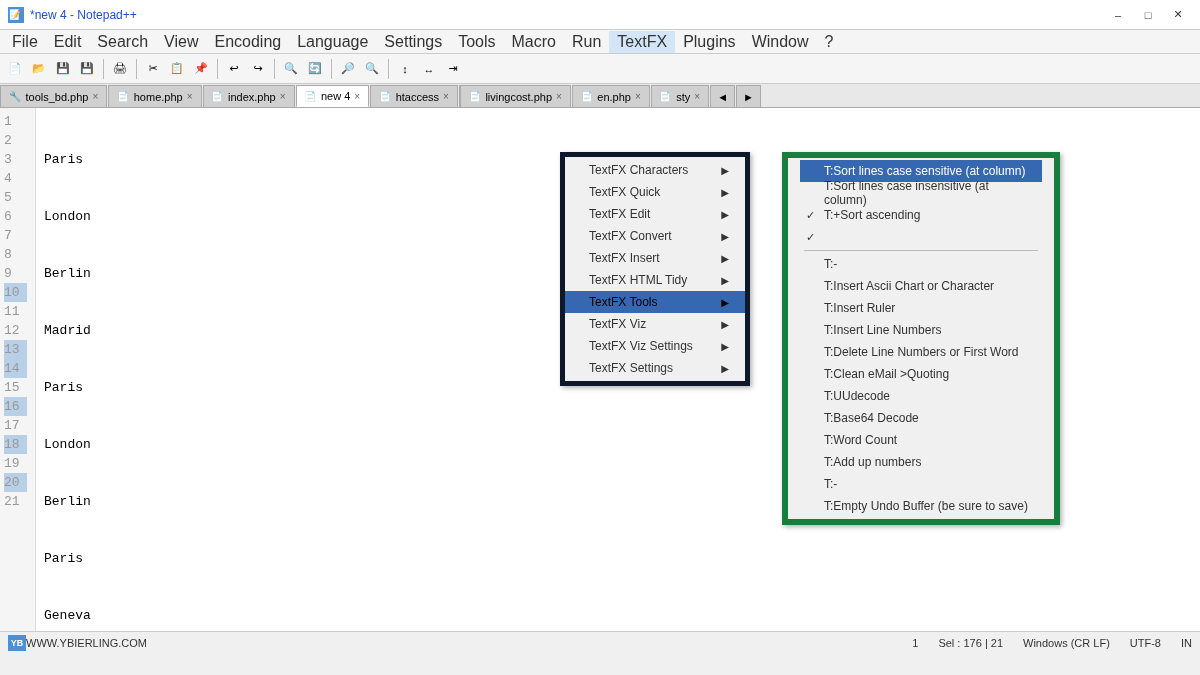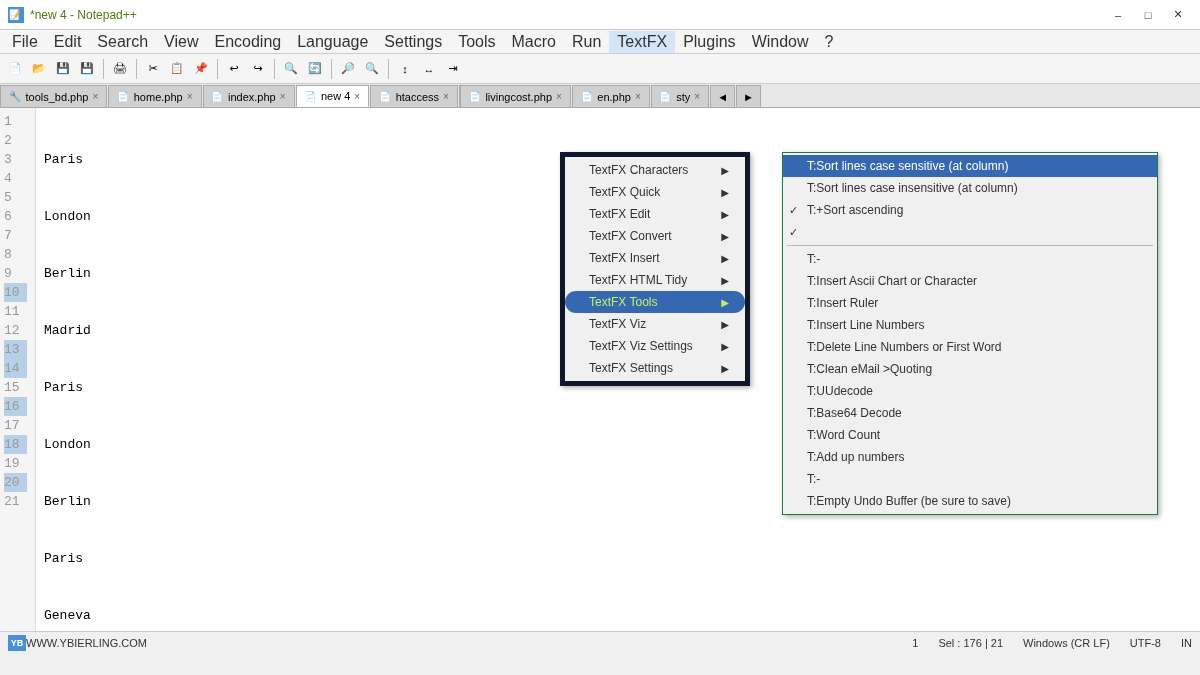--- a/index.html
+++ b/index.html
@@ -26,21 +26,21 @@
     #title-bar .title-icon {
       width: 16px; height: 16px;
       background: #4a90d9;
       margin-right: 6px;
       display: flex; align-items: center; justify-content: center;
       font-size: 10px; color: white;
     }
     #title-bar .title-text {
       flex: 1;
       font-size: 12px;
-      color: #4d7c0f;
+      color: #1d4ed8;
     }
     #title-bar .win-controls {
       display: flex; gap: 2px;
     }
     #title-bar .win-btn {
       width: 28px; height: 20px;
       display: flex; align-items: center; justify-content: center;
       font-size: 11px;
       cursor: pointer;
       color: #333;
@@ -205,35 +205,34 @@
     .menu-dropdown-item {
       display: flex; align-items: center; justify-content: space-between;
       padding: 3px 16px 3px 24px;
       font-size: 12px;
       color: #333;
       cursor: pointer;
       height: 22px;
     }
     .menu-dropdown-item.active-item {
       background: #3568b0;
-      color: #bef264;
-      border-radius: 11px;
+      color: #000000;
     }
     .menu-dropdown-item .arrow { font-size: 10px; }
 
     
     #textfx-tools-submenu {
       position: absolute;
       top: 44px;
       left: 782px;
       background: #f0f0f0;
-      border: 1px solid #15803d;
+      border: 6px solid #15803d;
       box-shadow: 2px 2px 5px rgba(0,0,0,0.3);
-      width: 376px;
-      padding: 2px 0;
+      width: 278px;
+      padding: 2px 12px;
       pointer-events: all;
     }
     .submenu-item {
       display: flex; align-items: center;
       padding: 3px 12px 3px 24px;
       font-size: 12px;
       color: #333;
       cursor: pointer;
       height: 22px;
       position: relative;

